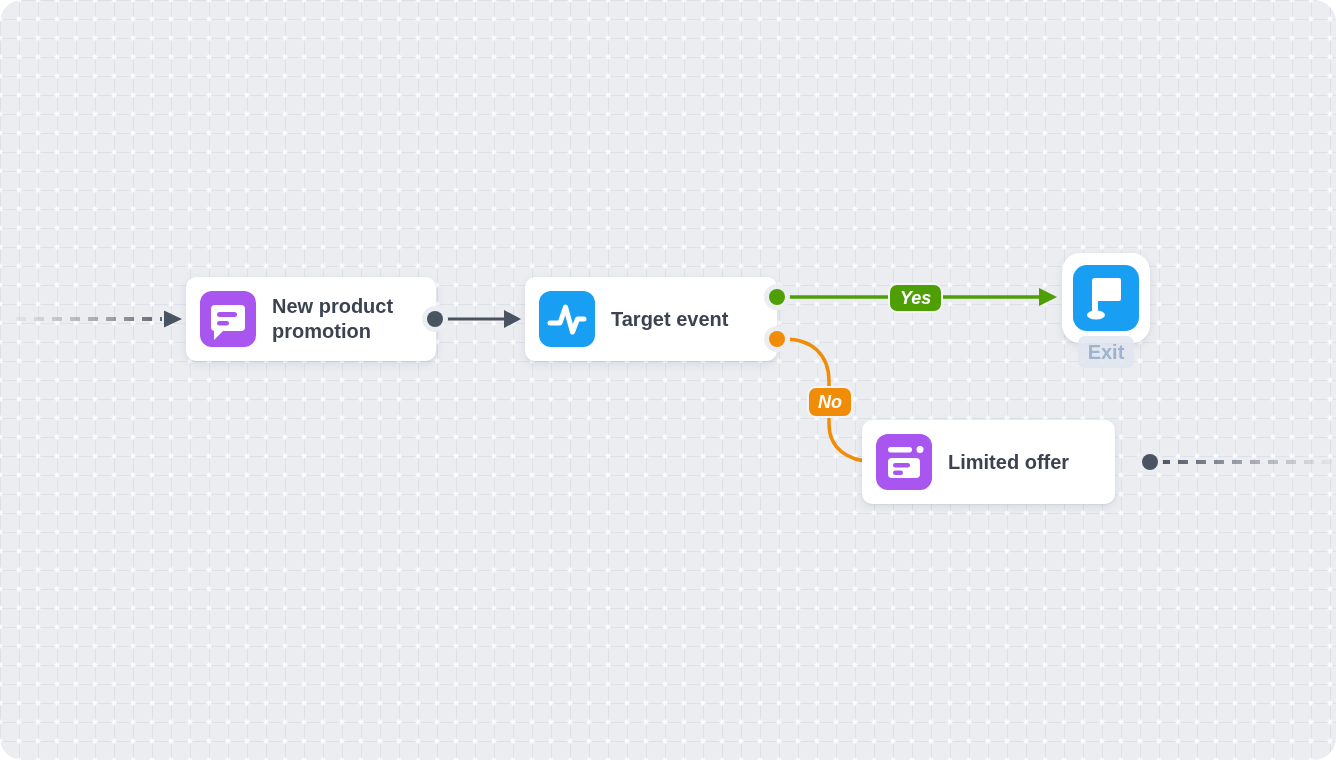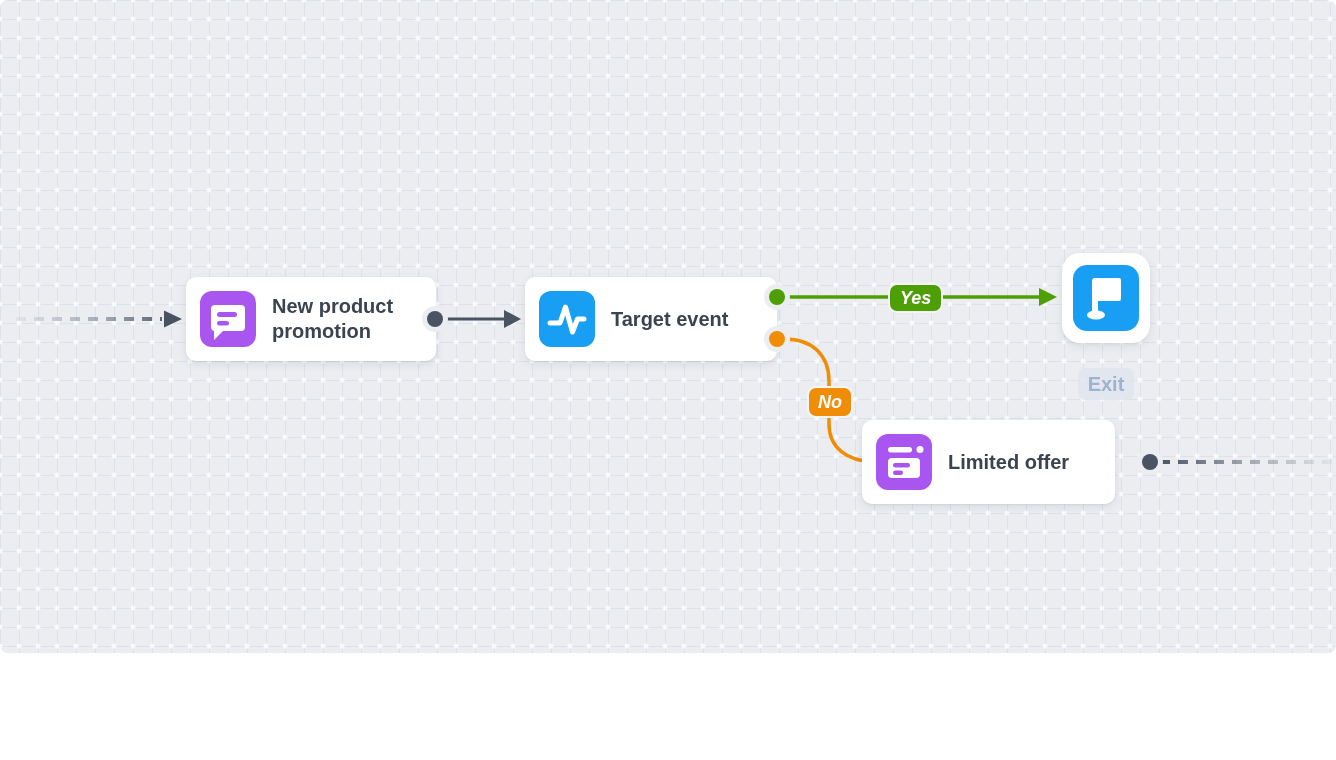--- a/index.html
+++ b/index.html
@@ -1,19 +1,19 @@
 <!DOCTYPE html>
 <html><head>
 <meta charset="utf-8">
 <style>
   html,body{margin:0;padding:0;background:#ffffff;font-family:"Liberation Sans","DejaVu Sans",sans-serif;}
   .canvas{
     position:relative;
-    width:1336px;height:653px;
-    border-radius:8px;
+    width:1336px;height:760px;
+    border-radius:22px;
     overflow:hidden;
     background-color:#EBEDF1;
     background-image:
       radial-gradient(circle, rgba(250,252,254,0.95) 0 2px, rgba(0,0,0,0) 2.6px),
       linear-gradient(to right, rgba(210,215,224,0.55) 1px, rgba(0,0,0,0) 1px),
       linear-gradient(to bottom, rgba(210,215,224,0.55) 1px, rgba(0,0,0,0) 1px);
     background-size:19px 19px,19px 19px,19px 19px;
     background-position:-9.5px -9.5px,0 0,0 0;
   }
   .edges{position:absolute;left:0;top:0;z-index:1;}
@@ -45,21 +45,21 @@
   .port-slate{background:#4A5361;}
   .port-green{background:#4E9F06;}
   .port-orange{background:#F18C07;}
   .pill{
     position:absolute;height:32px;border-radius:7px;
     display:flex;align-items:center;justify-content:center;
     font-size:20px;font-weight:600;
     z-index:2;
   }
   .wait-pill{left:526px;top:377px;padding:0 13px;background:rgba(222,228,237,0.85);color:#7F9DC8;}
-  .exit-pill{left:1078px;top:368px;width:56px;background:rgba(224,229,238,0.85);color:#9FB2CF;}
+  .exit-pill{left:1078px;top:336px;width:56px;background:rgba(224,229,238,0.85);color:#9FB2CF;}
   .edge-badge{
     position:absolute;
     color:#ffffff;font-size:18px;font-weight:bold;
     border:2px solid #F3F5F8;border-radius:9px;
     padding:2px 10px;line-height:22px;
     z-index:4;
     font-style:italic;
   }
   .yes-badge{left:888px;top:283px;background:#4E9F06;}
   .no-badge{left:807px;top:386px;background:#F18C07;padding:3px 9px;}

